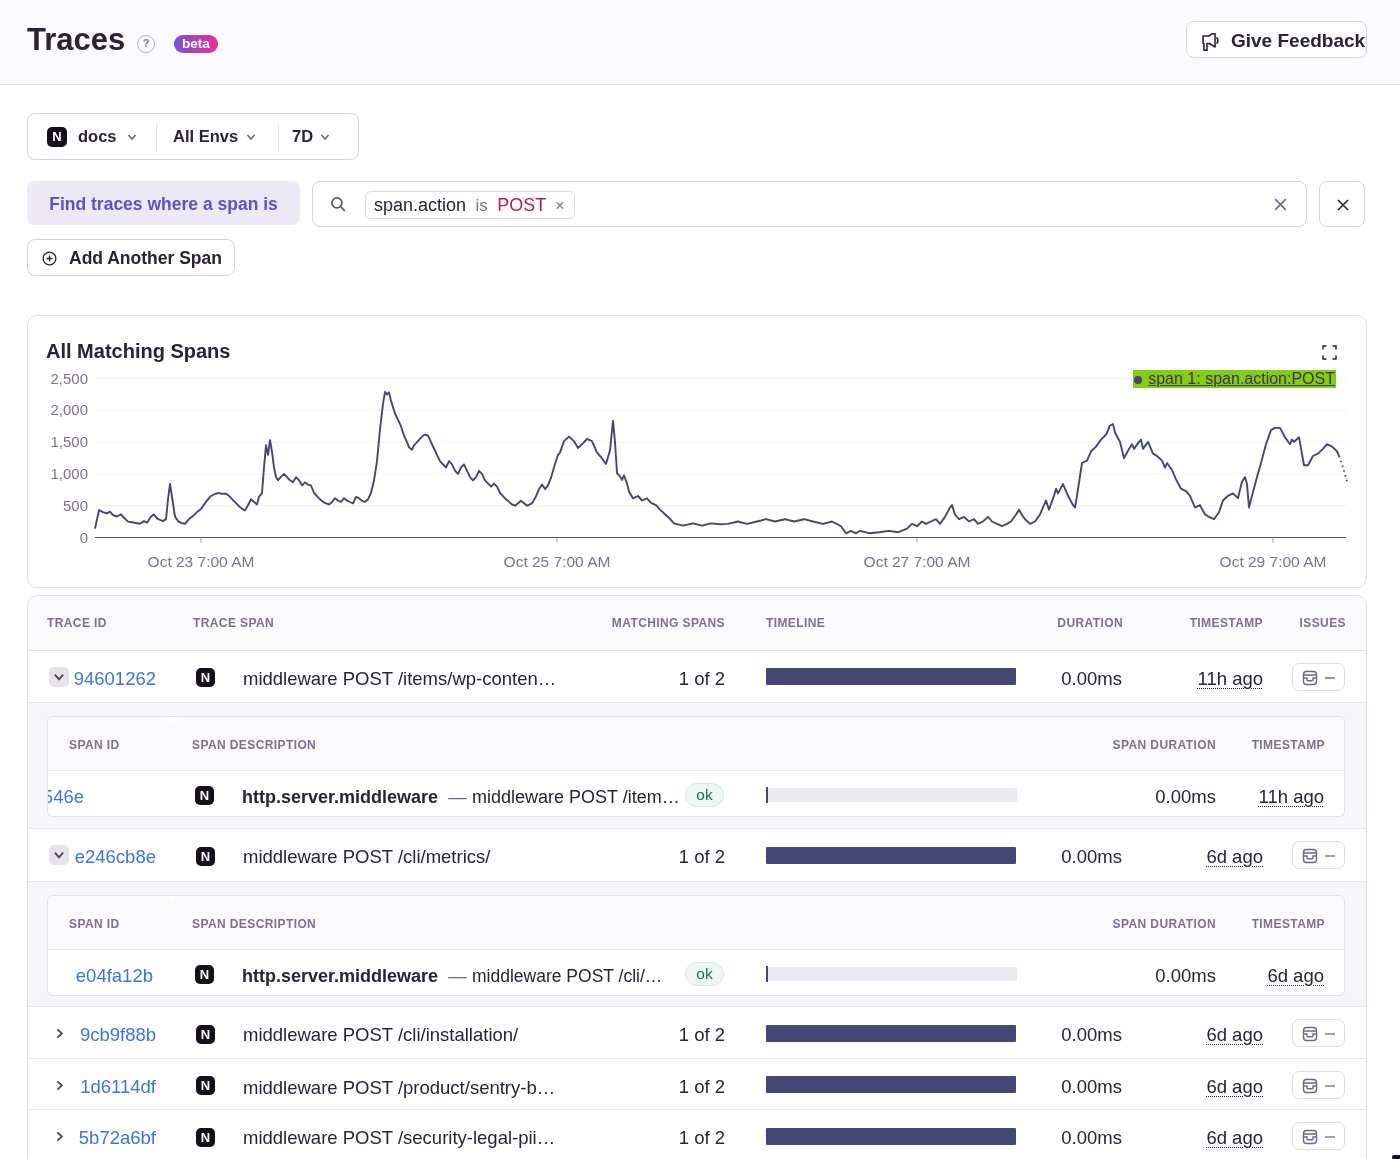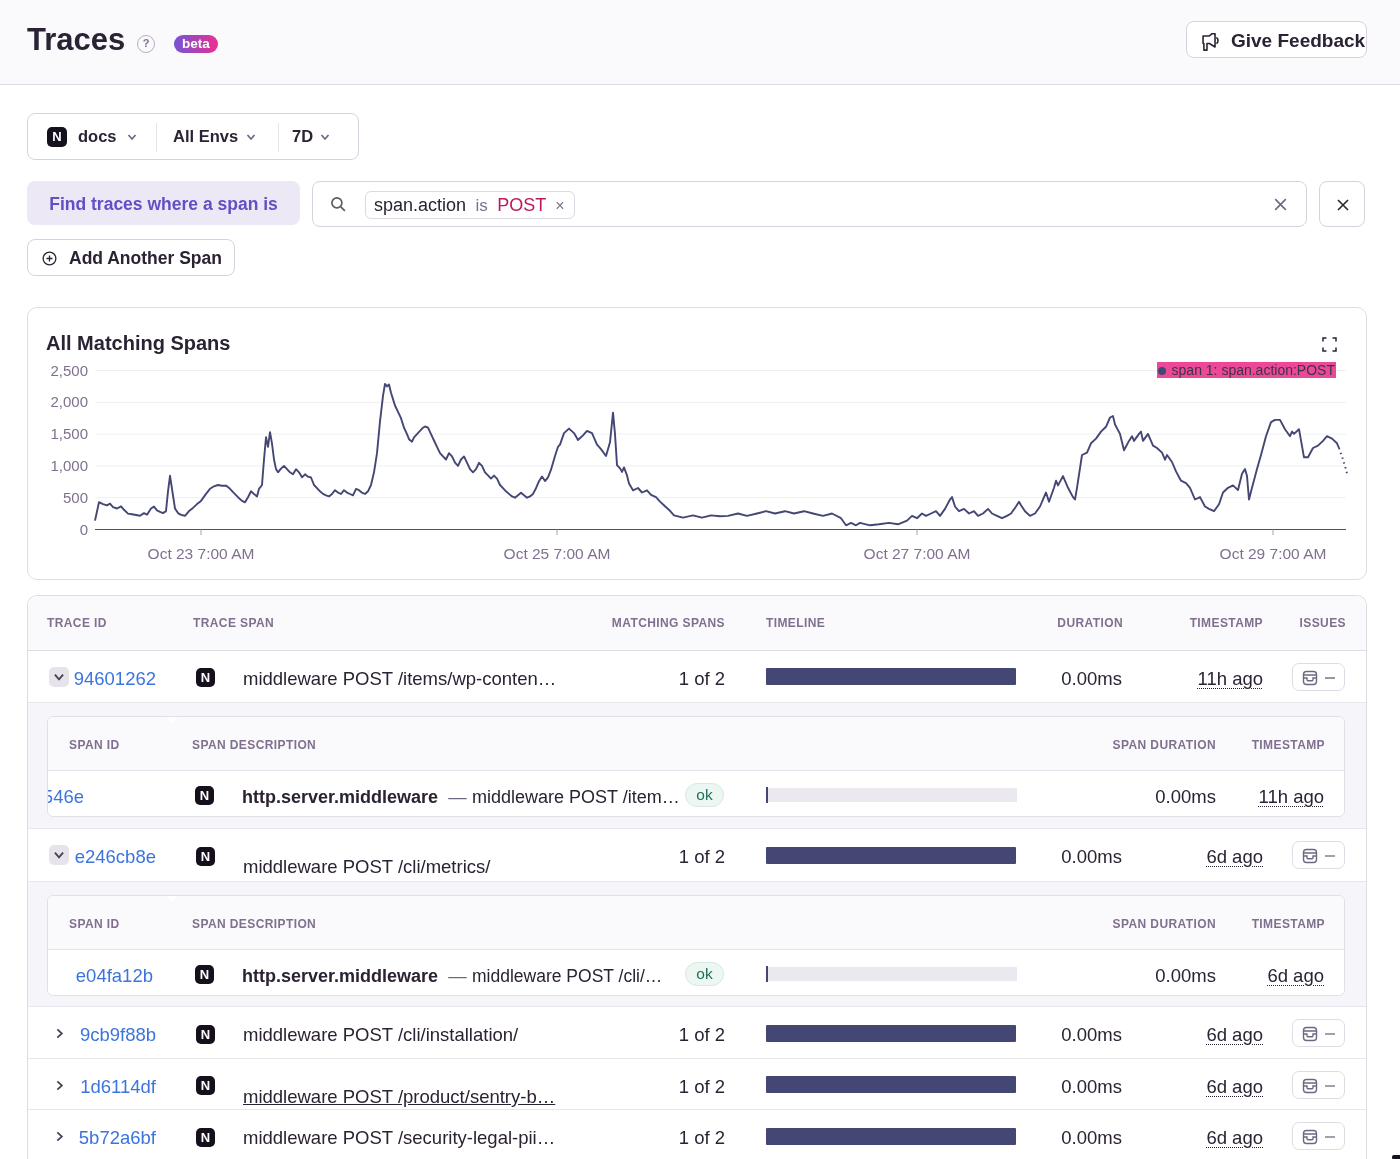--- a/index.html
+++ b/index.html
@@ -17,23 +17,23 @@
 .pf-divider { position:absolute; top:9px; width:1px; height:29px; background:#E7E3EB; }
 .pf-text { position:absolute; top:13px; font-size:16.5px; font-weight:700; color:#2B2233; }
 .chev { position:absolute; width:12px; height:12px; }
 .findpill { left:27px; top:181px; width:273px; height:44px; background:#ECE8F6; border-radius:8px; color:#624FC4; font-size:17.5px; font-weight:700; text-align:center; line-height:46px; }
 .searchbar { left:312px; top:181px; width:995px; height:46px; background:#fff; border:1px solid #D8D2DE; border-radius:8px; }
 .token { position:absolute; left:52px; top:9px; height:28px; border:1px solid #DDD8E2; border-radius:6px; background:#fff; font-size:18px; line-height:26px; padding:0 9px 0 8px; white-space:nowrap; }
 .closebtn { left:1319px; top:181px; width:46px; height:46px; }
 .addspan { left:27px; top:239px; width:208px; height:37px; }
 .addspan .txt { position:absolute; left:41px; top:8px; font-size:17.5px; font-weight:700; }
 .panel { background:#fff; border:1px solid #E0DCE5; border-radius:10px; }
-.chartpanel { left:27px; top:307px; width:1340px; height:273px; }
+.chartpanel { left:27px; top:315px; width:1340px; height:273px; }
 .charttitle { left:18px; top:24px; font-size:20px; font-weight:700; }
-.legend { right:30px; top:54px; font-size:14px; color:#3E3446; background:#ec4899; padding:0 1px; z-index:3; }
+.legend { right:30px; top:54px; font-size:16px; color:#3E3446; background:#84cc16; padding:0 1px; z-index:3;text-decoration:underline; }
 .tablepanel { left:27px; top:595px; width:1340px; height:567px; border-radius:10px 10px 0 0; border-bottom:none; overflow:hidden; }
 .thead { position:absolute; left:0; width:1338px; height:55px; background:#FAF9FB; border-bottom:1px solid #E0DCE5; }
 .th { position:absolute; top:20px; font-size:12px; font-weight:700; letter-spacing:0.4px; color:#80708F; }
 .row { position:absolute; left:0; width:1338px; background:#fff; }
 .cell { position:absolute; font-size:18.5px; color:#2B2233; white-space:nowrap; }
 .link { color:#3C74DD; }
 .nlogo { position:absolute; width:19px; height:19px; background:#15101c; border-radius:5px; color:#fff; font-size:13px; font-weight:700; text-align:center; line-height:19px; }
 .tlbar { position:absolute; left:766px; width:250px; height:17px; background:#444674; border-radius:1px; }
 .dotted { text-decoration:underline dotted; text-underline-offset:3px; text-decoration-thickness:1px; }
 .expander { position:absolute; left:22px; width:20px; height:20px; background:#E7E3EB; border-radius:5px; }
@@ -188,21 +188,21 @@
         </div>
       </div>
 <div class="row" style="top:233px;height:52px;">
         <div class="expander" style="left:21px;top:16.0px;">
           <svg style="position:absolute;left:3px;top:3px" width="14" height="14" viewBox="0 0 12 12" fill="none" stroke="#4D4158" stroke-width="1.6">
             <path d="M2.5 4 L6 8 L9.5 4"></path>
           </svg>
         </div>
         <div class="cell link" style="right:1210px;top:17.0px;">e246cb8e</div>
         <div class="nlogo" style="left:168px;top:17.5px;">N</div>
-        <div class="cell" style="left:215px;top:17.0px;margin-top:10px;">middleware POST /cli/metrics/</div>
+        <div class="cell" style="left:215px;top:17.0px;">middleware POST /cli/metrics/</div>
         <div class="cell" style="right:641px;top:17.0px;">1 of 2</div>
         <div class="tlbar" style="left:738px;top:17.5px;"></div>
         <div class="cell" style="right:244px;top:17.0px;">0.00ms</div>
         <div class="cell dotted" style="right:103px;top:17.0px;">6d ago</div>
         <div class="issuesbtn" style="left:1264px;top:12.0px;">
           <svg style="position:absolute;left:9px;top:6px" width="16" height="16" viewBox="0 0 16 16" fill="none" stroke="#6F6782" stroke-width="1.4">
             <rect x="1.5" y="1.5" width="13" height="13" rx="3"></rect>
             <path d="M1.5 5 L14.5 5 M1.5 8 L5 8 L5 9.8 C5 10.4 5.5 10.8 6 10.8 L10 10.8 C10.5 10.8 11 10.4 11 9.8 L11 8 L14.5 8"></path>
           </svg>
           <svg style="position:absolute;left:31px;top:13px" width="12" height="2" viewBox="0 0 12 2">
@@ -250,21 +250,21 @@
           </svg>
         </div>
       </div>
 <div style="position:absolute;left:0;top:462px;width:1338px;height:1px;background:#EAE6EE;"></div>
 <div class="row" style="top:463px;height:51px;">
         <svg style="position:absolute;left:25px;top:19.5px" width="13" height="13" viewBox="0 0 12 12" fill="none" stroke="#4D4158" stroke-width="1.6">
           <path d="M4 2.2 L8.2 6 L4 9.8"></path>
         </svg>
         <div class="cell link" style="right:1210px;top:16.5px;">1d6114df</div>
         <div class="nlogo" style="left:168px;top:17.0px;">N</div>
-        <div class="cell" style="left:215px;top:27px;text-decoration:underline;">middleware POST /product/sentry-b…</div>
+        <div class="cell" style="left:215px;top:18px;">middleware POST /product/sentry-b…</div>
         <div class="cell" style="right:641px;top:16.5px;">1 of 2</div>
         <div class="tlbar" style="left:738px;top:17.0px;"></div>
         <div class="cell" style="right:244px;top:16.5px;">0.00ms</div>
         <div class="cell dotted" style="right:103px;top:16.5px;">6d ago</div>
         <div class="issuesbtn" style="left:1264px;top:11.5px;">
           <svg style="position:absolute;left:9px;top:6px" width="16" height="16" viewBox="0 0 16 16" fill="none" stroke="#6F6782" stroke-width="1.4">
             <rect x="1.5" y="1.5" width="13" height="13" rx="3"></rect>
             <path d="M1.5 5 L14.5 5 M1.5 8 L5 8 L5 9.8 C5 10.4 5.5 10.8 6 10.8 L10 10.8 C10.5 10.8 11 10.4 11 9.8 L11 8 L14.5 8"></path>
           </svg>
           <svg style="position:absolute;left:31px;top:13px" width="12" height="2" viewBox="0 0 12 2">

